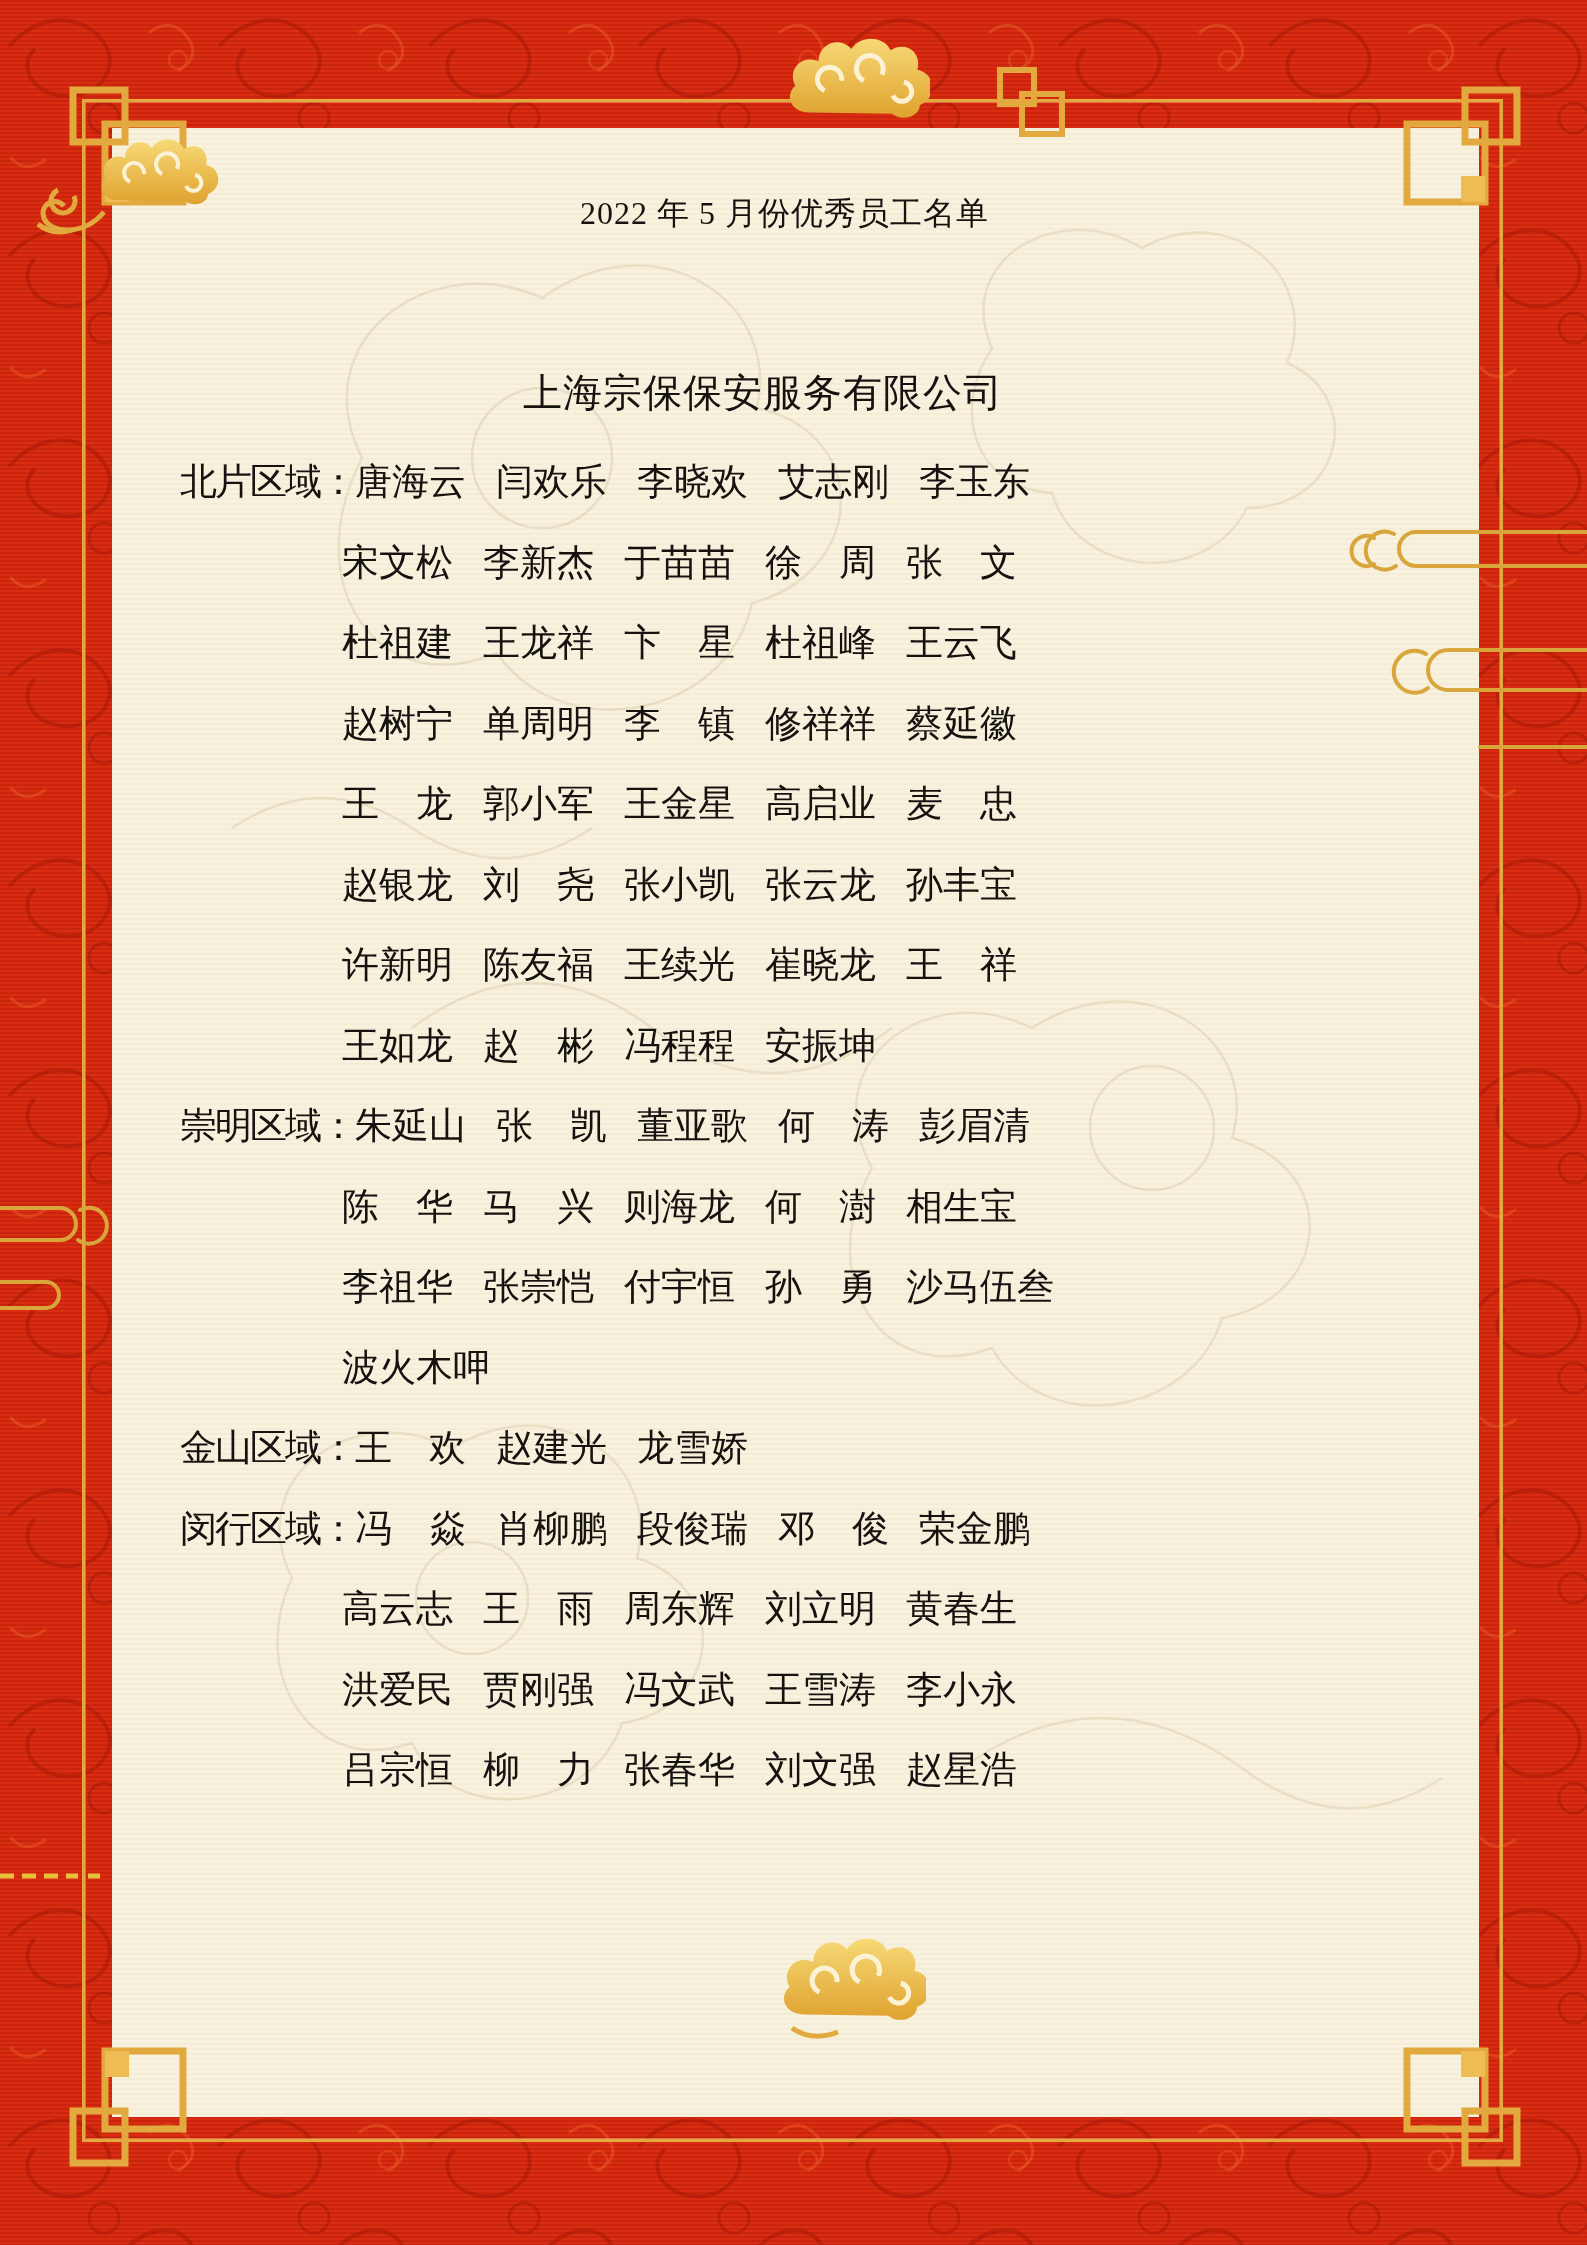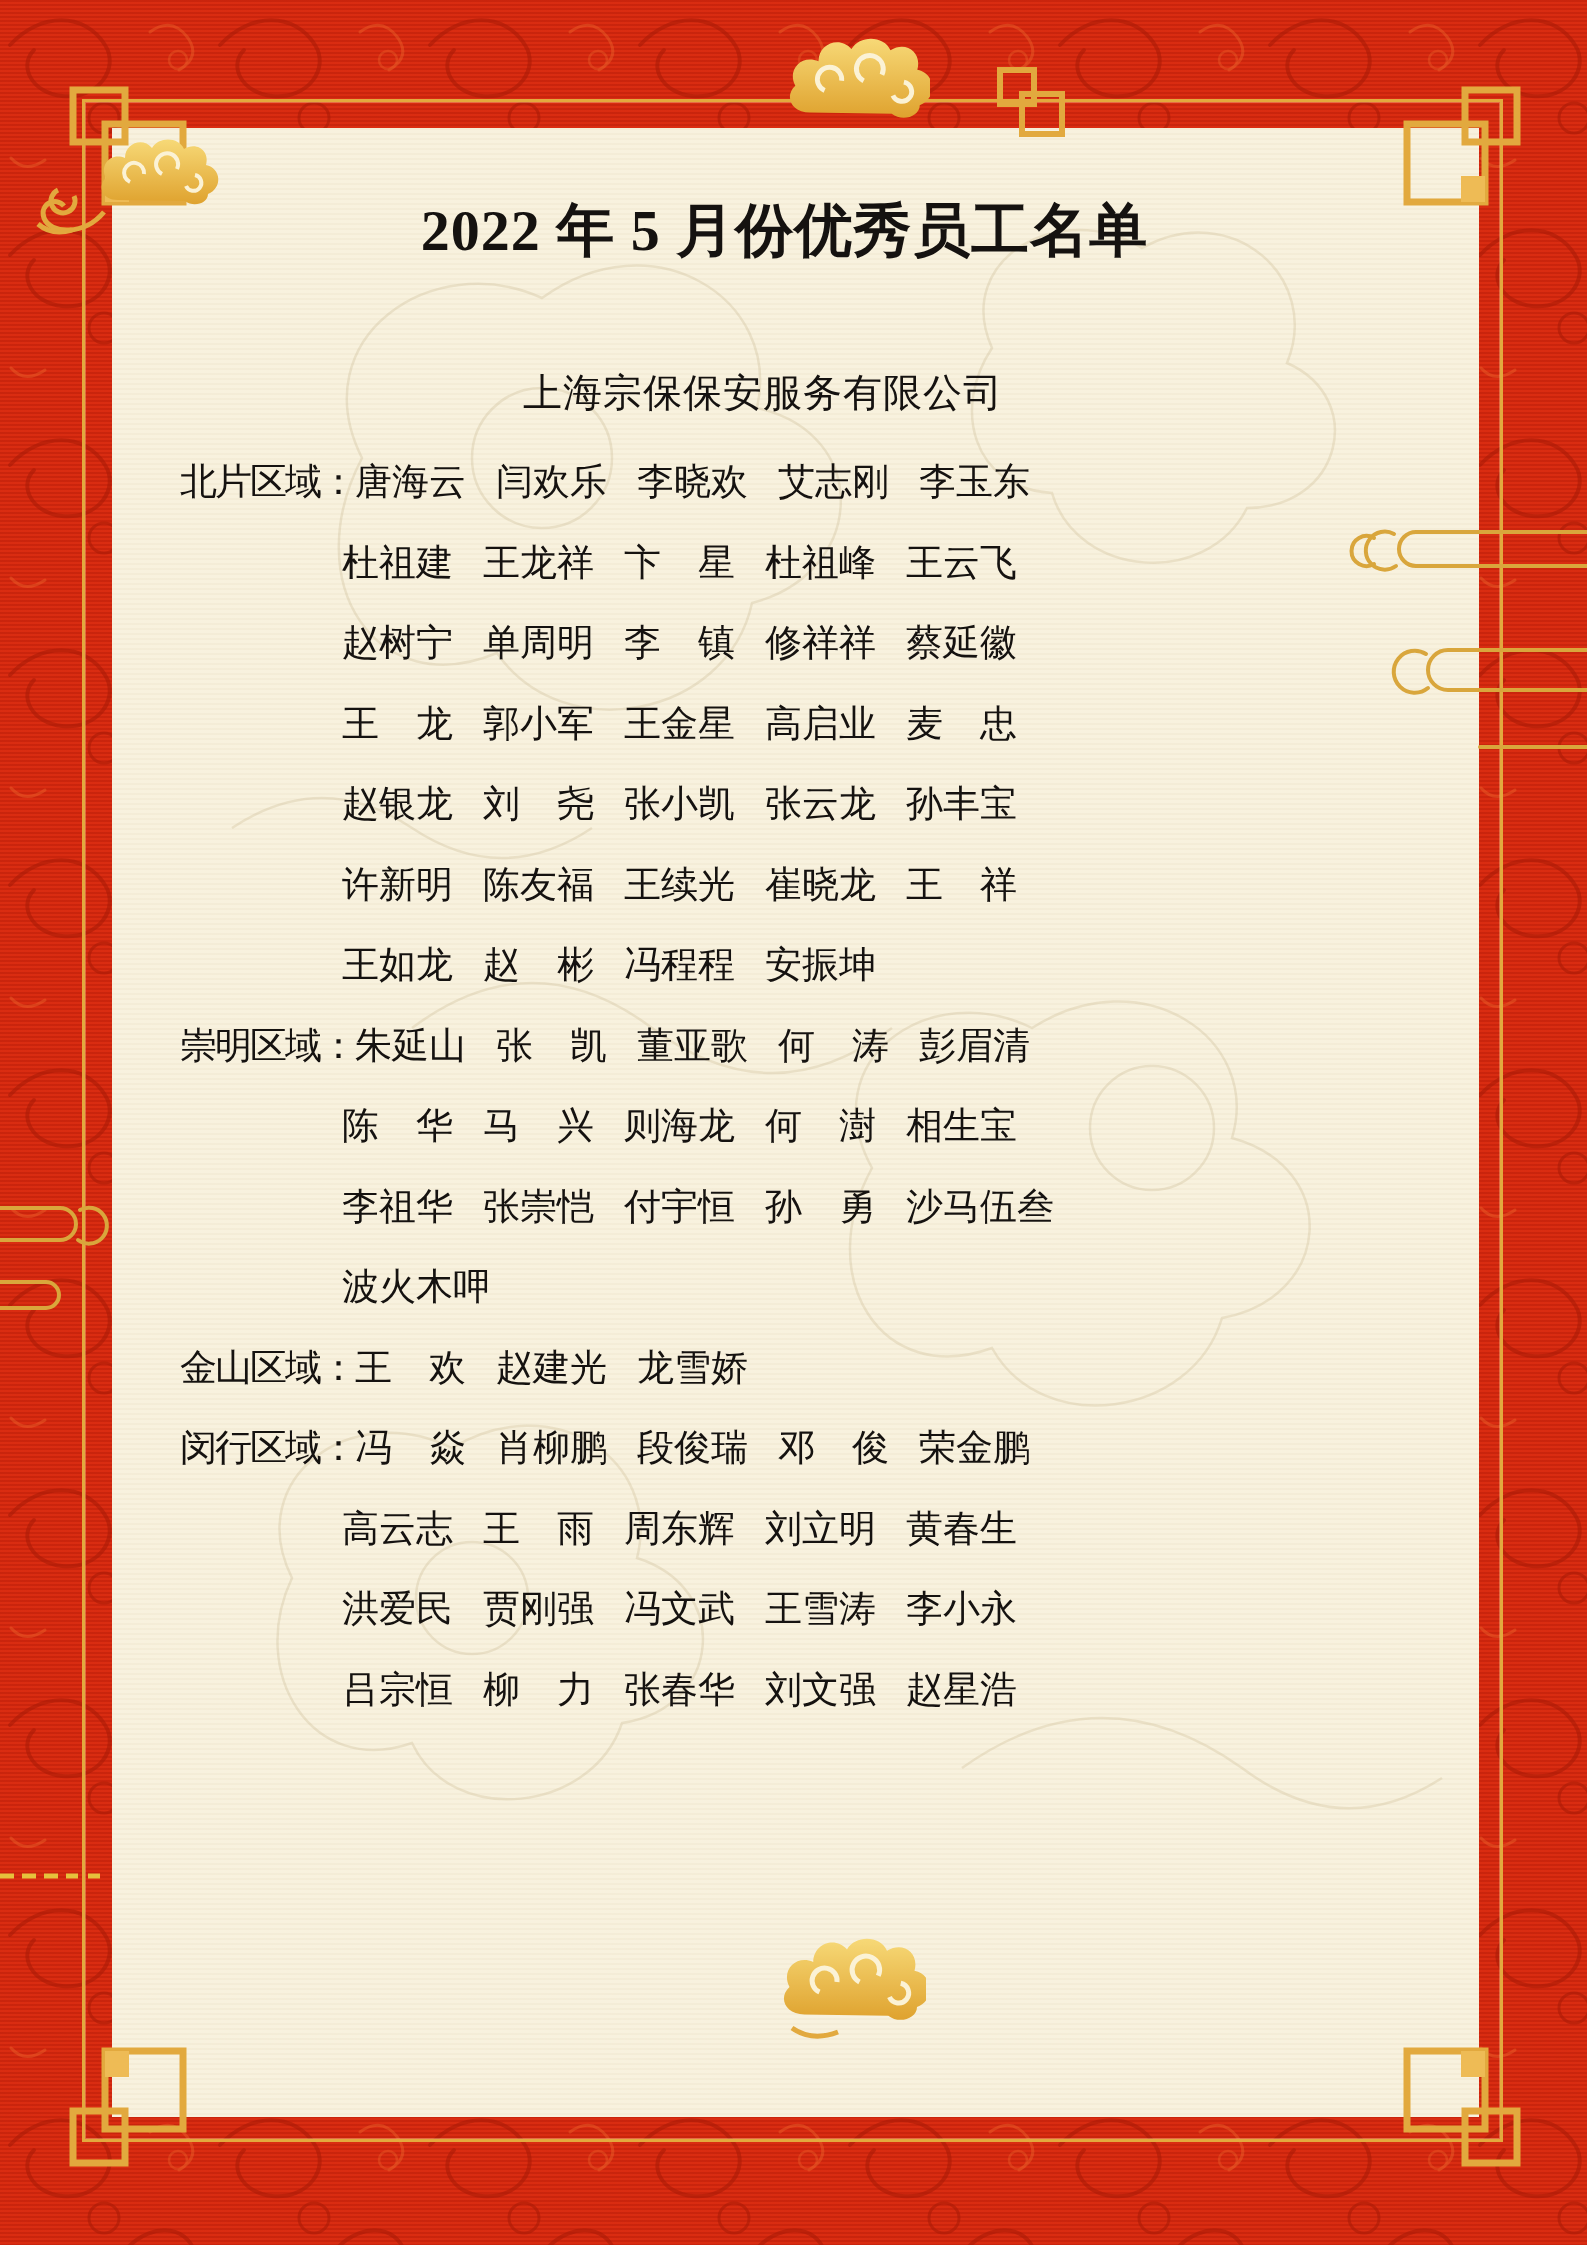--- a/index.html
+++ b/index.html
@@ -54,21 +54,21 @@
   .edge-dashes{position:absolute;z-index:7;left:0;top:1868px;width:120px;height:20px;}
 
   .content{
     position:absolute;z-index:8;
     left:112px;top:128px;width:1367px;height:1989px;
   }
   .doc-title{
     position:absolute;left:0;top:64px;width:100%;
     padding-right:22px;
     text-align:center;
-    font-size:58px;font-weight:bold;letter-spacing:1px;
+    font-size:32px;font-weight:normal;letter-spacing:1px;
   }
   .doc-company{
     position:absolute;left:0;top:238px;width:100%;
     padding-right:65px;
     text-align:center;
     font-size:39px;letter-spacing:1px;
   }
   .employee-list{
     position:absolute;left:68px;top:314px;width:1260px;
   }
@@ -251,20 +251,28 @@
         <div class="list-row">
           <span class="row-label">北片区域：</span>
           <span class="name-cell">唐海云</span>
           <span class="name-cell">闫欢乐</span>
           <span class="name-cell">李晓欢</span>
           <span class="name-cell">艾志刚</span>
           <span class="name-cell">李玉东</span>
         </div>
         <div class="list-row">
           <span class="row-label"></span>
+          <span class="name-cell">宋文松</span>
+          <span class="name-cell">李新杰</span>
+          <span class="name-cell">于苗苗</span>
+          <span class="name-cell">徐　周</span>
+          <span class="name-cell">张　文</span>
+        </div>
+        <div class="list-row">
+          <span class="row-label"></span>
           <span class="name-cell">杜祖建</span>
           <span class="name-cell">王龙祥</span>
           <span class="name-cell">卞　星</span>
           <span class="name-cell">杜祖峰</span>
           <span class="name-cell">王云飞</span>
         </div>
         <div class="list-row">
           <span class="row-label"></span>
           <span class="name-cell">赵树宁</span>
           <span class="name-cell">单周明</span>

